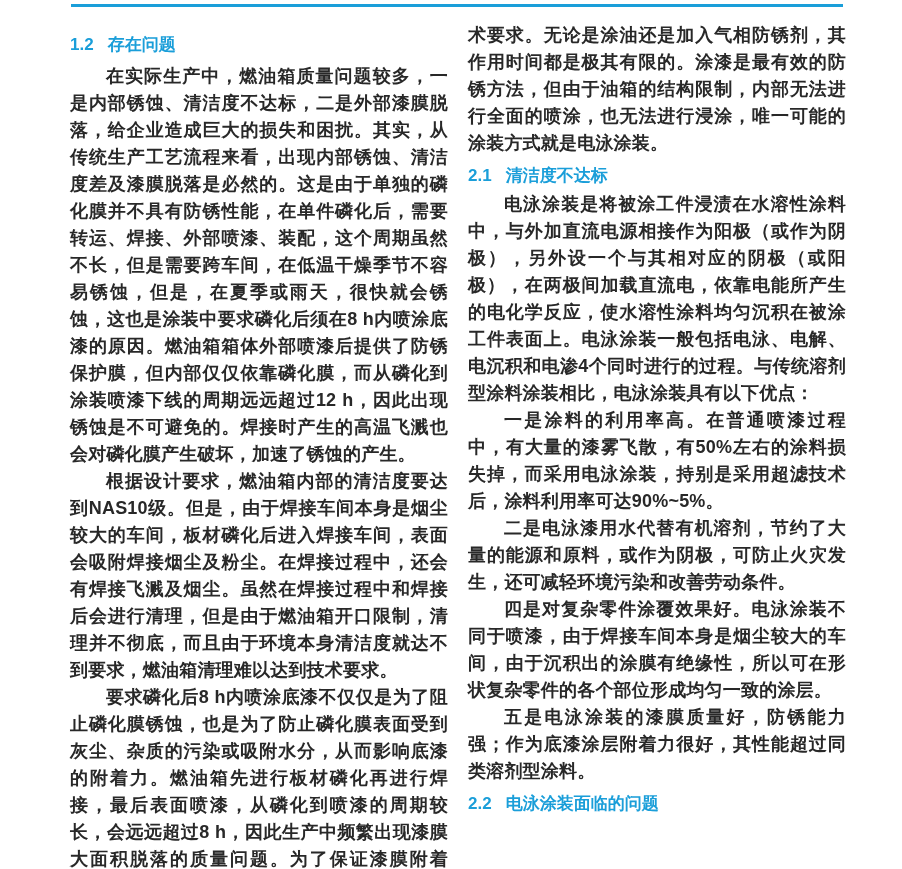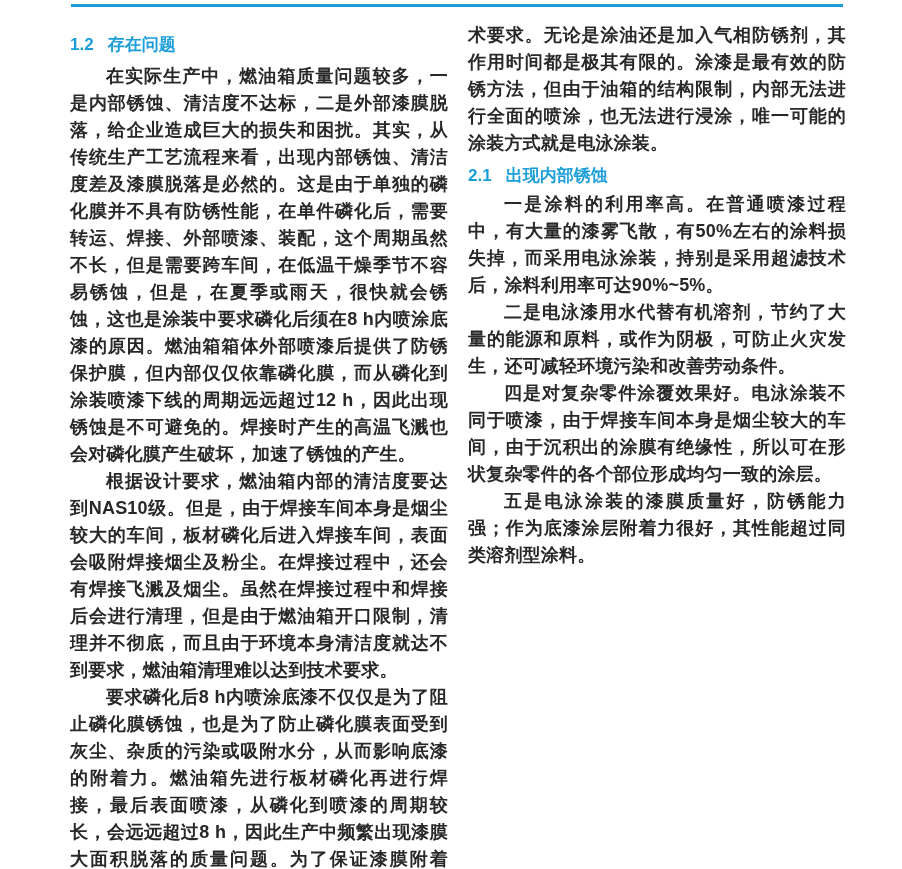--- a/index.html
+++ b/index.html
@@ -72,24 +72,28 @@
       </h2>
       <p class="indent">在实际生产中，燃油箱质量问题较多，一是内部锈蚀、清洁度不达标，二是外部漆膜脱落，给企业造成巨大的损失和困扰。其实，从传统生产工艺流程来看，出现内部锈蚀、清洁度差及漆膜脱落是必然的。这是由于单独的磷化膜并不具有防锈性能，在单件磷化后，需要转运、焊接、外部喷漆、装配，这个周期虽然不长，但是需要跨车间，在低温干燥季节不容易锈蚀，但是，在夏季或雨天，很快就会锈蚀，这也是涂装中要求磷化后须在8 h内喷涂底漆的原因。燃油箱箱体外部喷漆后提供了防锈保护膜，但内部仅仅依靠磷化膜，而从磷化到涂装喷漆下线的周期远远超过12 h，因此出现锈蚀是不可避免的。焊接时产生的高温飞溅也会对磷化膜产生破坏，加速了锈蚀的产生。</p>
       <p class="indent">根据设计要求，燃油箱内部的清洁度要达到NAS10级。但是，由于焊接车间本身是烟尘较大的车间，板材磷化后进入焊接车间，表面会吸附焊接烟尘及粉尘。在焊接过程中，还会有焊接飞溅及烟尘。虽然在焊接过程中和焊接后会进行清理，但是由于燃油箱开口限制，清理并不彻底，而且由于环境本身清洁度就达不到要求，燃油箱清理难以达到技术要求。</p>
       <p class="indent">要求磷化后8 h内喷涂底漆不仅仅是为了阻止磷化膜锈蚀，也是为了防止磷化膜表面受到灰尘、杂质的污染或吸附水分，从而影响底漆的附着力。燃油箱先进行板材磷化再进行焊接，最后表面喷漆，从磷化到喷漆的周期较长，会远远超过8 h，因此生产中频繁出现漆膜大面积脱落的质量问题。为了保证漆膜附着力，喷漆前不得不进行表面整体打磨，不仅破坏磷化膜，还消耗大量的人力。</p>
     </div>
 
     <div class="col right-col">
       <p>术要求。无论是涂油还是加入气相防锈剂，其作用时间都是极其有限的。涂漆是最有效的防锈方法，但由于油箱的结构限制，内部无法进行全面的喷涂，也无法进行浸涂，唯一可能的涂装方式就是电泳涂装。</p>
 
       <h2 class="sec-heading">
-        <span class="sec-num">2.1</span><span>出现内部锈蚀</span>
+        <span class="sec-num">2.1</span><span>清洁度不达标</span>
       </h2>
+      <p class="indent">电泳涂装是将被涂工件浸渍在水溶性涂料中，与外加直流电源相接作为阳极（或作为阴极），另外设一个与其相对应的阴极（或阳极），在两极间加载直流电，依靠电能所产生的电化学反应，使水溶性涂料均匀沉积在被涂工件表面上。电泳涂装一般包括电泳、电解、电沉积和电渗4个同时进行的过程。与传统溶剂型涂料涂装相比，电泳涂装具有以下优点：</p>
       <p class="indent">一是涂料的利用率高。在普通喷漆过程中，有大量的漆雾飞散，有50%左右的涂料损失掉，而采用电泳涂装，持别是采用超滤技术后，涂料利用率可达90%~5%。</p>
       <p class="indent">二是电泳漆用水代替有机溶剂，节约了大量的能源和原料，或作为阴极，可防止火灾发生，还可减轻环境污染和改善劳动条件。</p>
       <p class="indent">四是对复杂零件涂覆效果好。电泳涂装不同于喷漆，由于焊接车间本身是烟尘较大的车间，由于沉积出的涂膜有绝缘性，所以可在形状复杂零件的各个部位形成均匀一致的涂层。</p>
       <p class="indent">五是电泳涂装的漆膜质量好，防锈能力强；作为底漆涂层附着力很好，其性能超过同类溶剂型涂料。</p>
 
+      <h2 class="sec-heading">
+        <span class="sec-num">2.2</span><span>电泳涂装面临的问题</span>
+      </h2>
 
     </div>
 
   </div>
 </div>
 
 </body></html>

